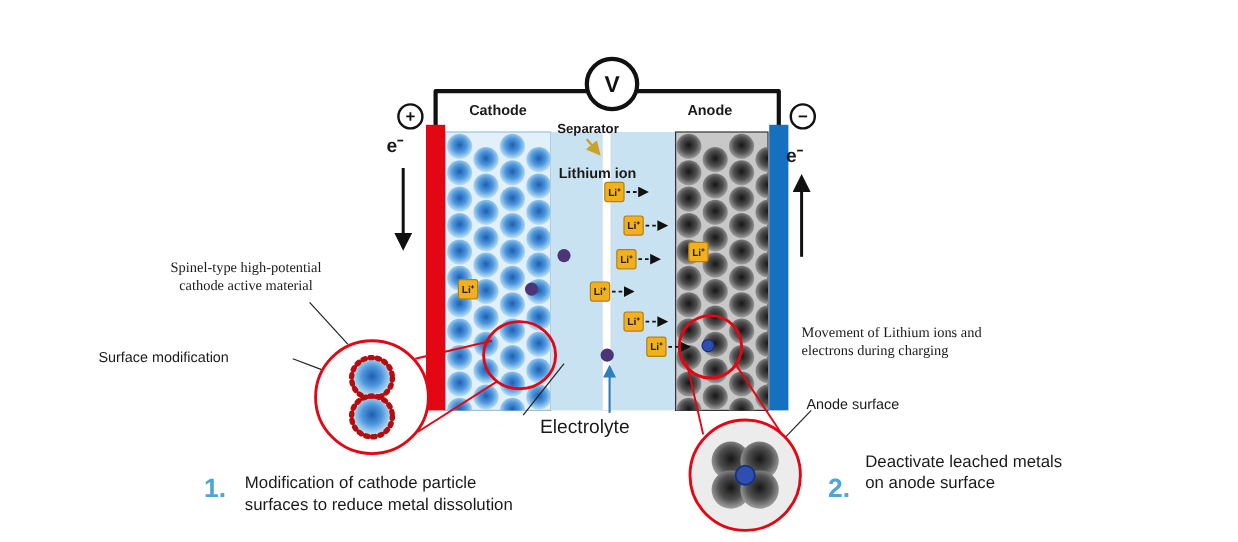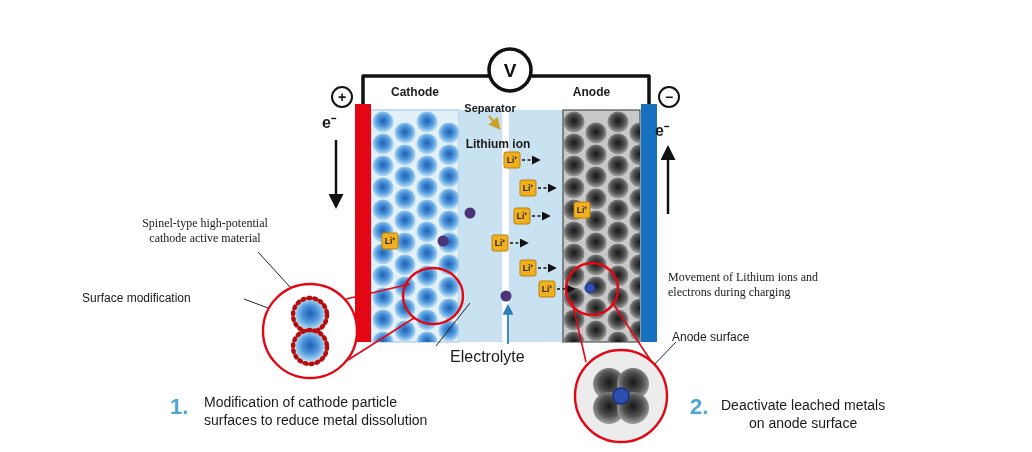--- a/index.html
+++ b/index.html
@@ -254,16 +254,16 @@
   <div class="lbl" style="left:82px;top:291px;">Surface modification</div>
   <div class="lbl" style="left:402px;top:347px;font-size:16px;margin-left:48px;">Electrolyte</div>
   <div class="lbl ml" style="left:668px;top:270px;width:205px;font-size:12px;">Movement of Lithium ions and
 electrons during charging</div>
   <div class="lbl" style="left:672px;top:330px;">Anode surface</div>
 
   <div class="num" style="left:170px;top:394px;">1.</div>
   <div class="pt" style="left:204px;top:393px;">Modification of cathode particle
 surfaces to reduce metal dissolution</div>
   <div class="num" style="left:690px;top:394px;">2.</div>
-  <div class="pt" style="left:721px;top:396px;text-align:center;">Deactivate leached metals
+  <div class="pt" style="left:721px;top:375px;">Deactivate leached metals
 on anode surface</div>
 
 </div>
 
 </body></html>

